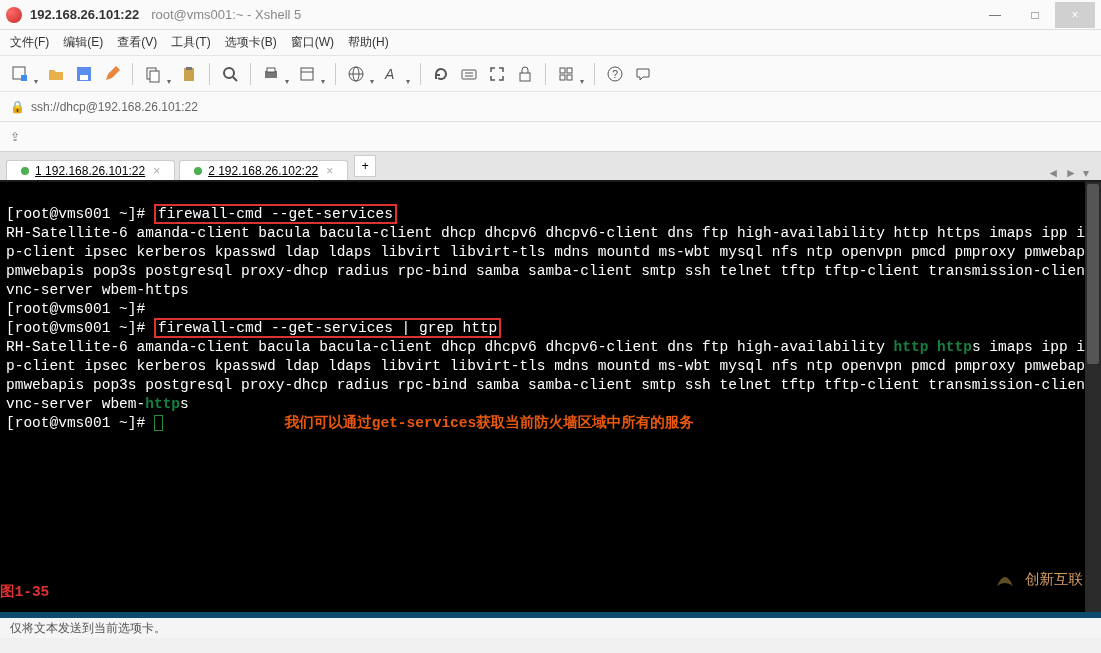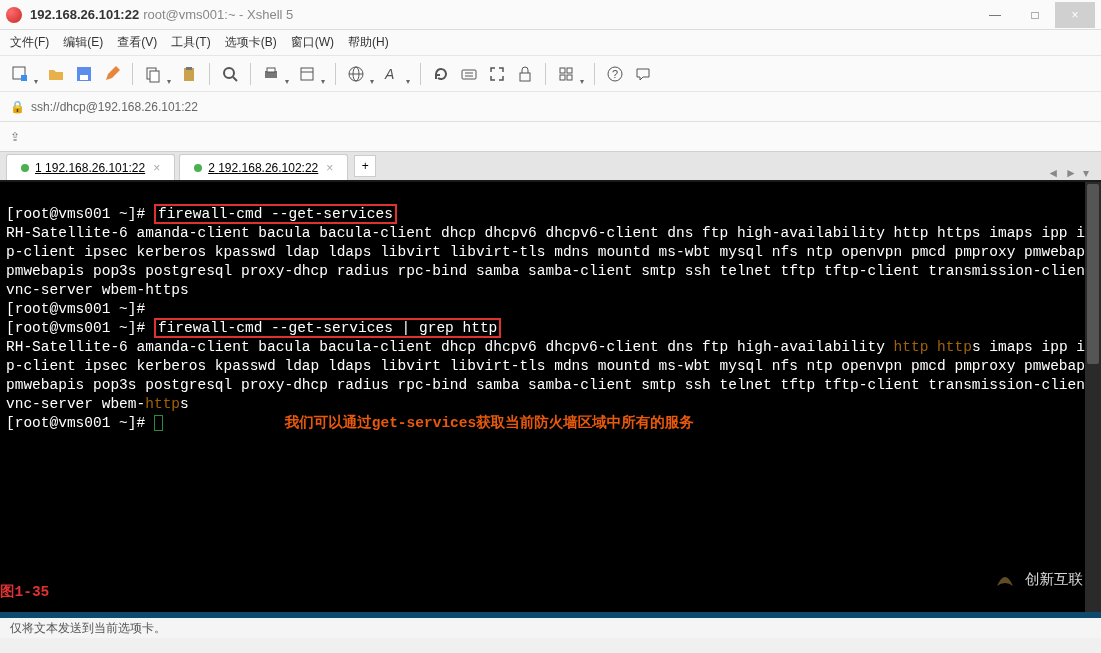--- a/index.html
+++ b/index.html
@@ -1,58 +1,58 @@
 <!DOCTYPE html>
 <html><head>
 <meta charset="utf-8">
 <style>
   * { box-sizing: border-box; margin: 0; padding: 0; }
   body { font-family: "Microsoft YaHei", Arial, sans-serif; font-size: 12px; background: #f0f0f0; width: 1101px; height: 653px; overflow: hidden; }
   
   .titlebar { height: 30px; background: #fafafa; display: flex; align-items: center; padding: 0 6px; border-bottom: 1px solid #ddd; }
   .titlebar .logo { width: 16px; height: 16px; background: radial-gradient(circle at 30% 30%, #ff6b6b, #c92a2a); border-radius: 50%; margin-right: 8px; }
   .titlebar .ttl { font-weight: bold; font-size: 13px; color: #333; }
-  .titlebar .sub { color: #888; margin-left: 4px; font-size: 13px; }
+  .titlebar .sub { color: #888; margin-left: 12px; font-size: 13px; }
   .titlebar .winctrl { margin-left: auto; display: flex; }
   .titlebar .winctrl div { width: 40px; height: 26px; text-align: center; line-height: 26px; color: #666; }
   .titlebar .winctrl .close { background: #d0d0d0; color: #fff; }
 
   .menubar { height: 26px; background: #fafafa; display: flex; align-items: center; padding: 0 10px; border-bottom: 1px solid #e5e5e5; }
   .menubar span { margin-right: 14px; color: #333; }
 
   .toolbar { height: 36px; background: #fafafa; display: flex; align-items: center; padding: 0 8px; gap: 4px; border-bottom: 1px solid #e5e5e5; }
   .toolbar .btn { width: 24px; height: 24px; display: flex; align-items: center; justify-content: center; color: #555; position: relative; }
   .toolbar .sep { width: 1px; height: 22px; background: #ccc; margin: 0 4px; }
   .toolbar .dd::after { content: "▾"; font-size: 8px; color: #666; position: absolute; right: -6px; bottom: 0; }
   .toolbar .dd { margin-right: 8px; }
 
   .addressbar { height: 30px; background: #fafafa; display: flex; align-items: center; padding: 0 10px; border-bottom: 1px solid #e0e0e0; color: #666; }
   .addressbar .lock { margin-right: 6px; color: #888; }
 
   .hintbar { height: 30px; background: #fafafa; display: flex; align-items: center; padding: 0 10px; border-bottom: 1px solid #d0d0d0; color: #555; }
   .hintbar .arrow { margin-right: 8px; color: #777; }
 
   .tabbar { height: 30px; background: #e5e5e5; display: flex; align-items: flex-end; padding: 0 6px; border-bottom: 2px solid #1a1a1a; position: relative; }
-  .tab { height: 26px; padding: 0 14px; background: #fff; border: 1px solid #ccc; border-bottom: none; margin-right: 4px; display: flex; align-items: center; border-radius: 3px 3px 0 0; font-size: 12px; text-align: center; }
+  .tab { height: 20px; padding: 0 14px; background: #fff; border: 1px solid #ccc; border-bottom: none; margin-right: 4px; display: flex; align-items: center; border-radius: 3px 3px 0 0; font-size: 12px; text-align: center; }
   .tab .dot { width: 8px; height: 8px; border-radius: 50%; margin-right: 6px; }
   .tab .dot.green { background: #4caf50; }
   .tab.active { background: #fff; }
   .tab .lbl { text-decoration: underline; }
   .tab .x { margin-left: 8px; color: #aaa; }
   .addtab { width: 22px; height: 22px; border: 1px solid #ccc; text-align: center; line-height: 20px; background: #fff; margin-left: 2px; align-self: center; }
   .tabnav { margin-left: auto; color: #888; display: flex; gap: 6px; padding-right: 6px; }
 
   .terminal { background: #000; color: #fff; font-family: "Consolas","Courier New",monospace; font-size: 14.5px; line-height: 19px; padding: 4px 6px; height: 430px; overflow: hidden; position: relative; white-space: pre-wrap; word-break: break-all; }
   .terminal .prompt { color: #fff; }
   .terminal .boxed { border: 2px solid #e03131; padding: 0 2px; margin-top: 44px; }
-  .terminal .hl { color: #a16207; font-weight: normal; }
+  .terminal .hl { color: #15803d; font-weight: bold; }
   .terminal .ann { color: #e8590c; font-weight: bold; }
   .terminal .fig { color: #e03131; font-weight: bold; }
   .terminal .curs { display: inline-block; width: 9px; height: 16px; border: 1px solid #2b8a3e; vertical-align: middle; }
-  .watermark { position: absolute; right: 18px; bottom: 18px; color: #ffffff; opacity: 0.85; display: flex; align-items: center; gap: 6px; justify-content: center; }
+  .watermark { position: absolute; right: 18px; bottom: 18px; color: #fdba74; opacity: 0.85; display: flex; align-items: center; gap: 6px; justify-content: center; }
   .watermark svg { opacity: 0.8; }
 
   .statusbar { height: 26px; background: #f5f5f5; display: flex; align-items: center; padding: 0 10px; color: #555; border-top: 6px solid #0c4a6e; }
 
   svg { display: block; }
   .sb { position: absolute; right: 0; top: 0; bottom: 0; width: 16px; background: #2a2a2a; }
   .sb-th { position: absolute; right: 2px; top: 2px; width: 12px; height: 180px; background: #555; border-radius: 2px; }
 </style>
 </head>
 <body>

